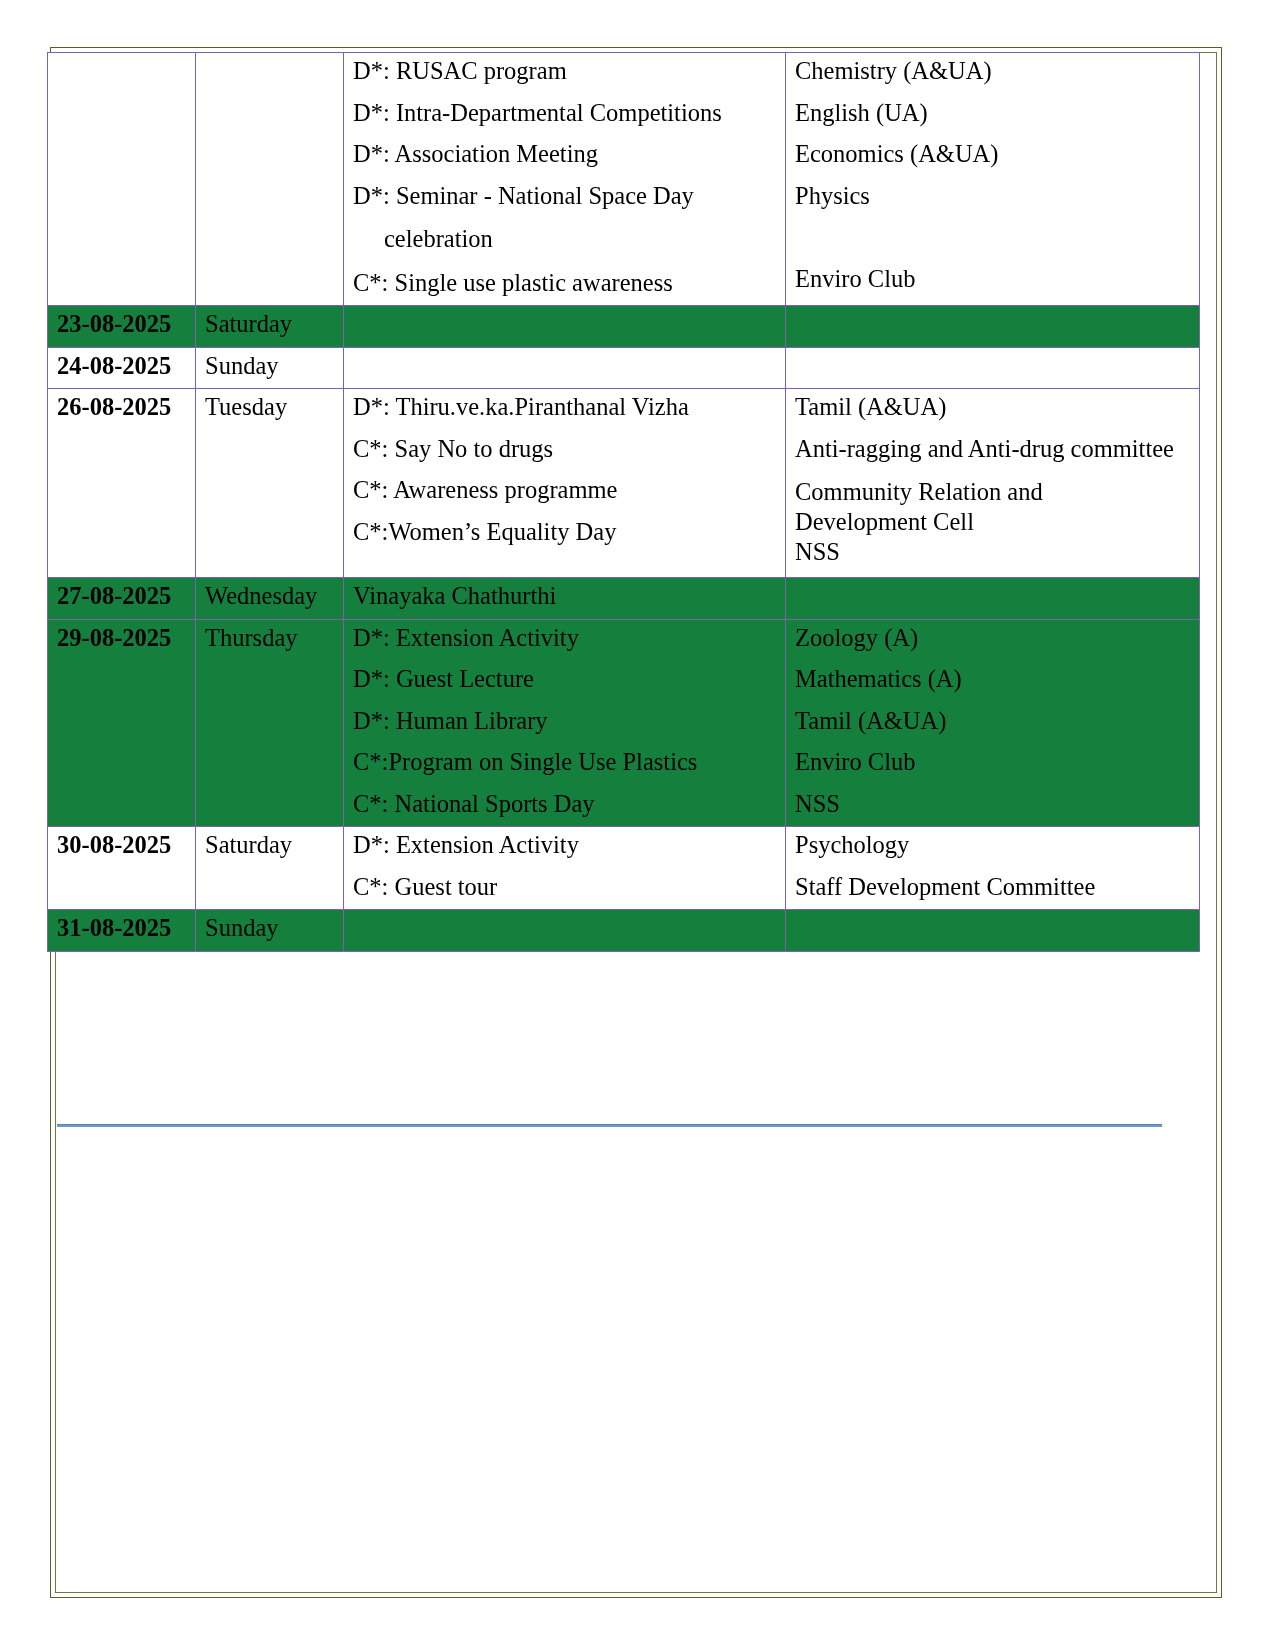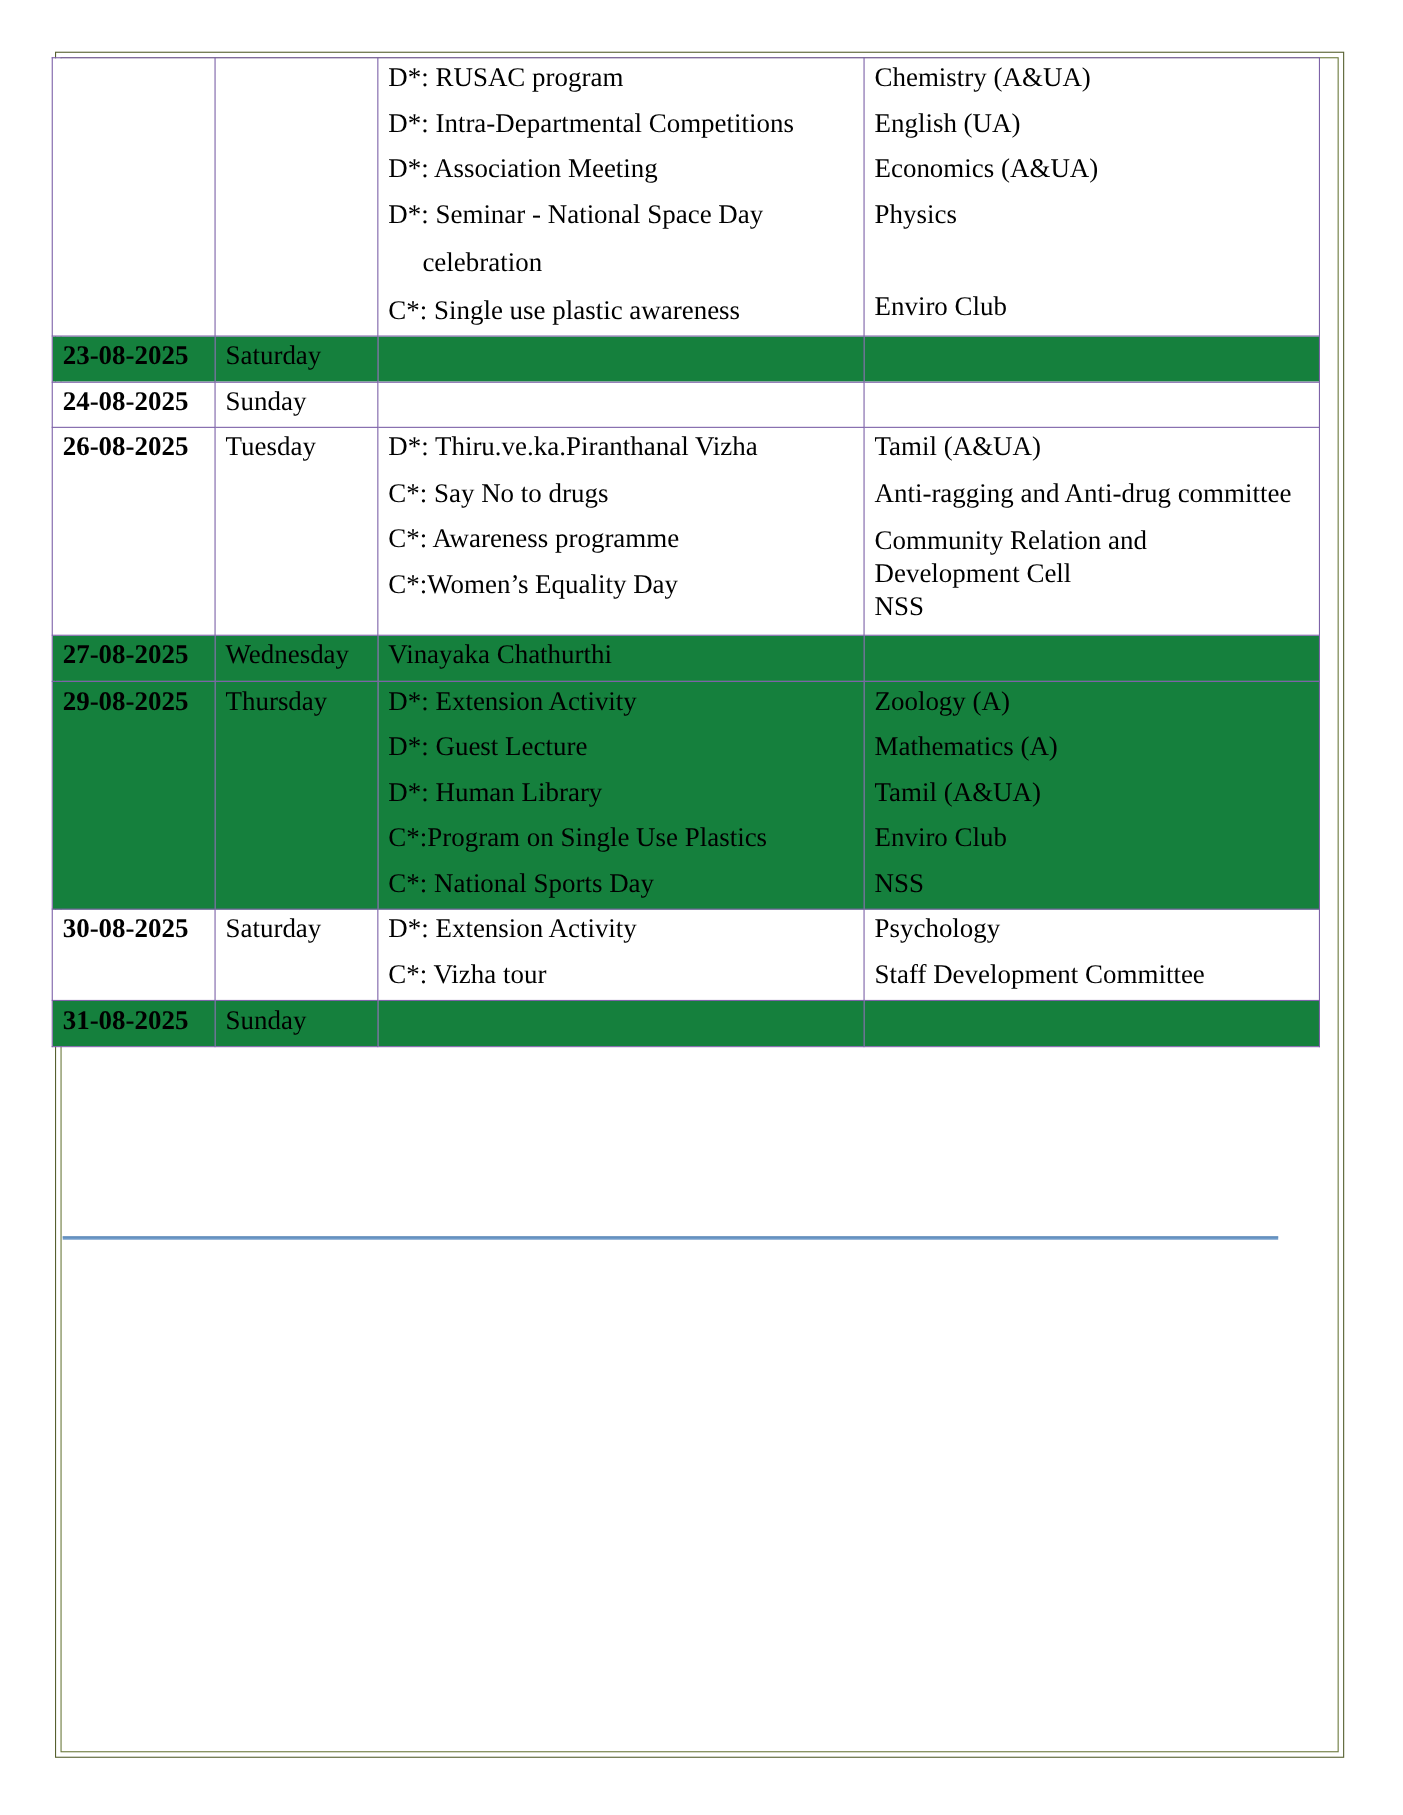--- a/index.html
+++ b/index.html
@@ -226,21 +226,21 @@
               <p class="line">NSS</p>
             </div>
           </td>
         </tr>
         <tr>
           <td class="date-cell"><span>30-08-2025</span></td>
           <td class="day-cell"><span>Saturday</span></td>
           <td>
             <div class="cell-lines">
               <p class="line">D*: Extension Activity</p>
-              <p class="line">C*: Vizha tour</p>
+              <p class="line">C*: Guest tour</p>
             </div>
           </td>
           <td>
             <div class="cell-lines">
               <p class="line">Psychology</p>
               <p class="line">Staff Development Committee</p>
             </div>
           </td>
         </tr>
         <tr class="shaded">

